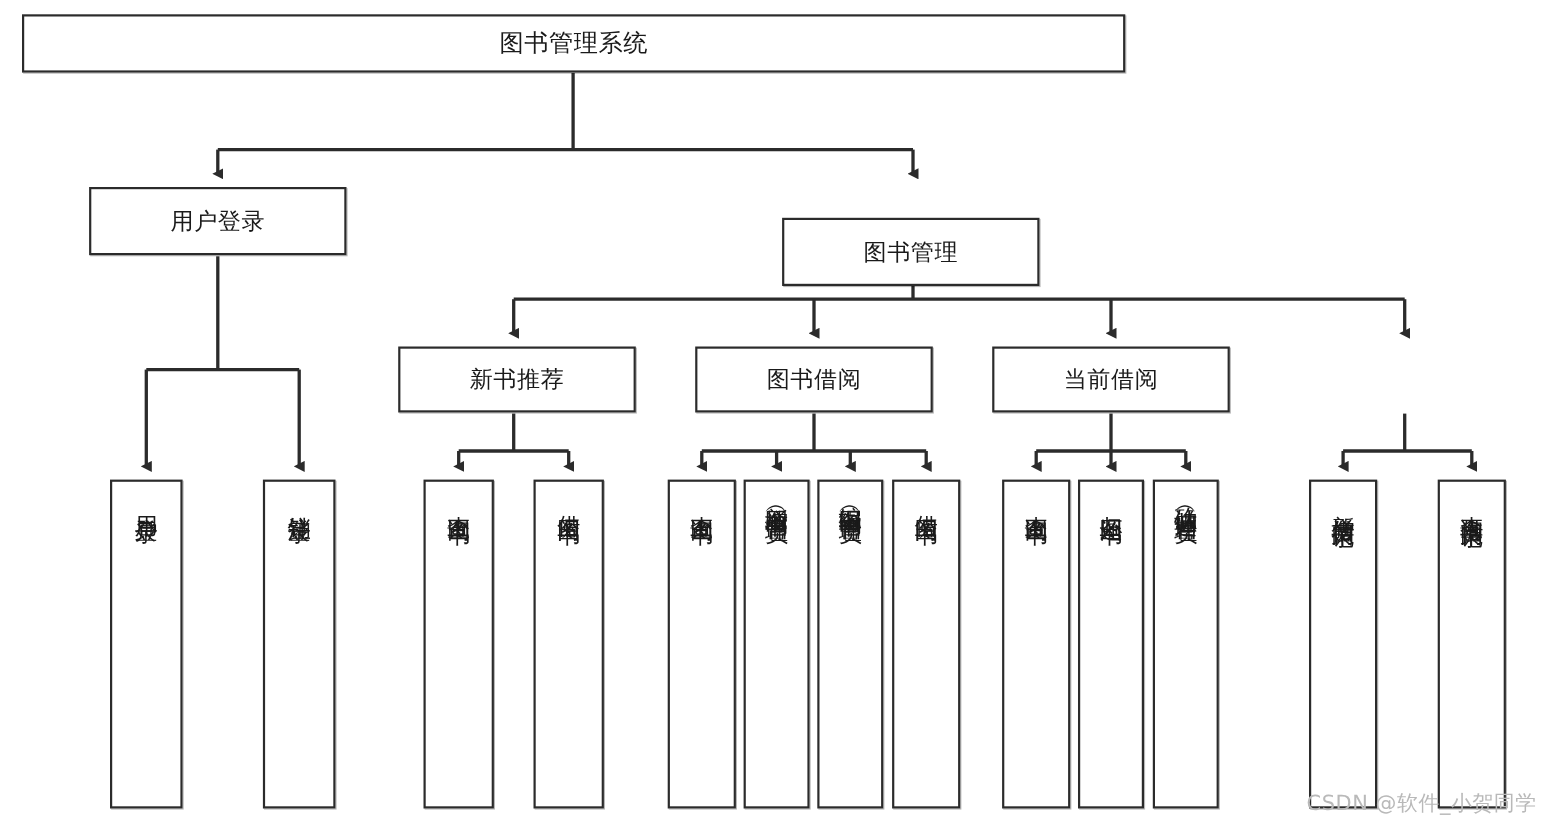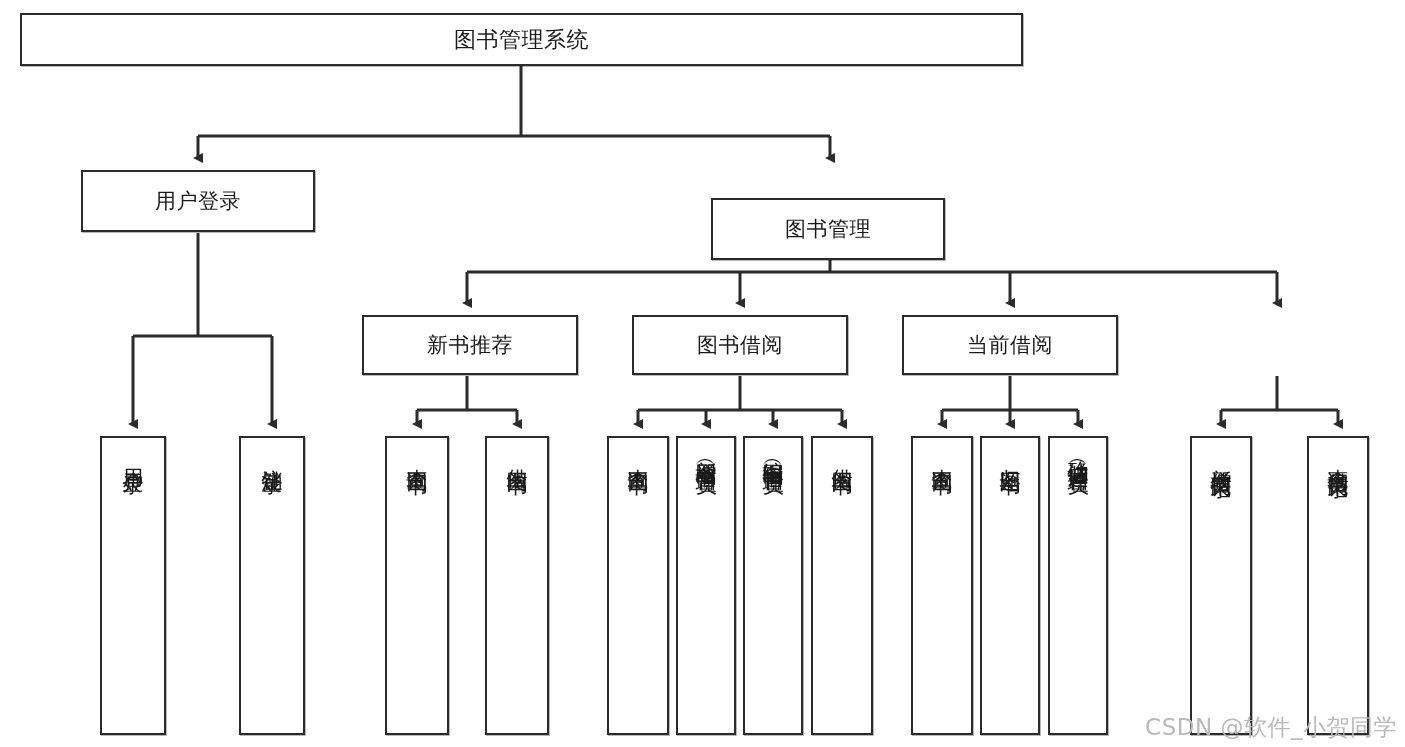--- a/index.html
+++ b/index.html
@@ -58,21 +58,21 @@
     writing-mode: vertical-rl;
     text-orientation: upright;
     font-size: 21px;
     letter-spacing: 2px;
     line-height: 1.05;
   }
   .watermark {
     position: absolute;
     right: 8px;
     bottom: 4px;
-    font-size: 23px;
+    font-size: 19px;
     color: #b9b9b9;
     letter-spacing: 0.5px;
     white-space: nowrap;
   }
 </style>
 </head>
 <body>
 
 <div id="canvas">
 

